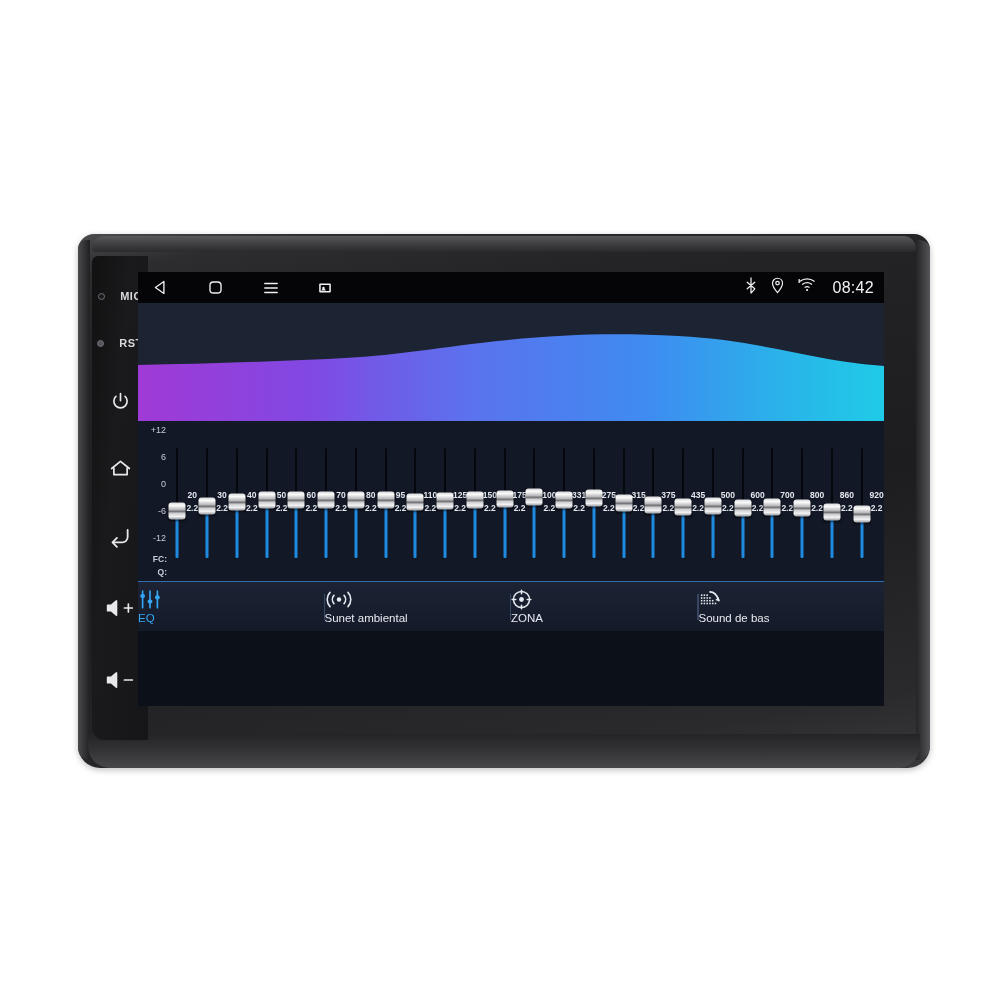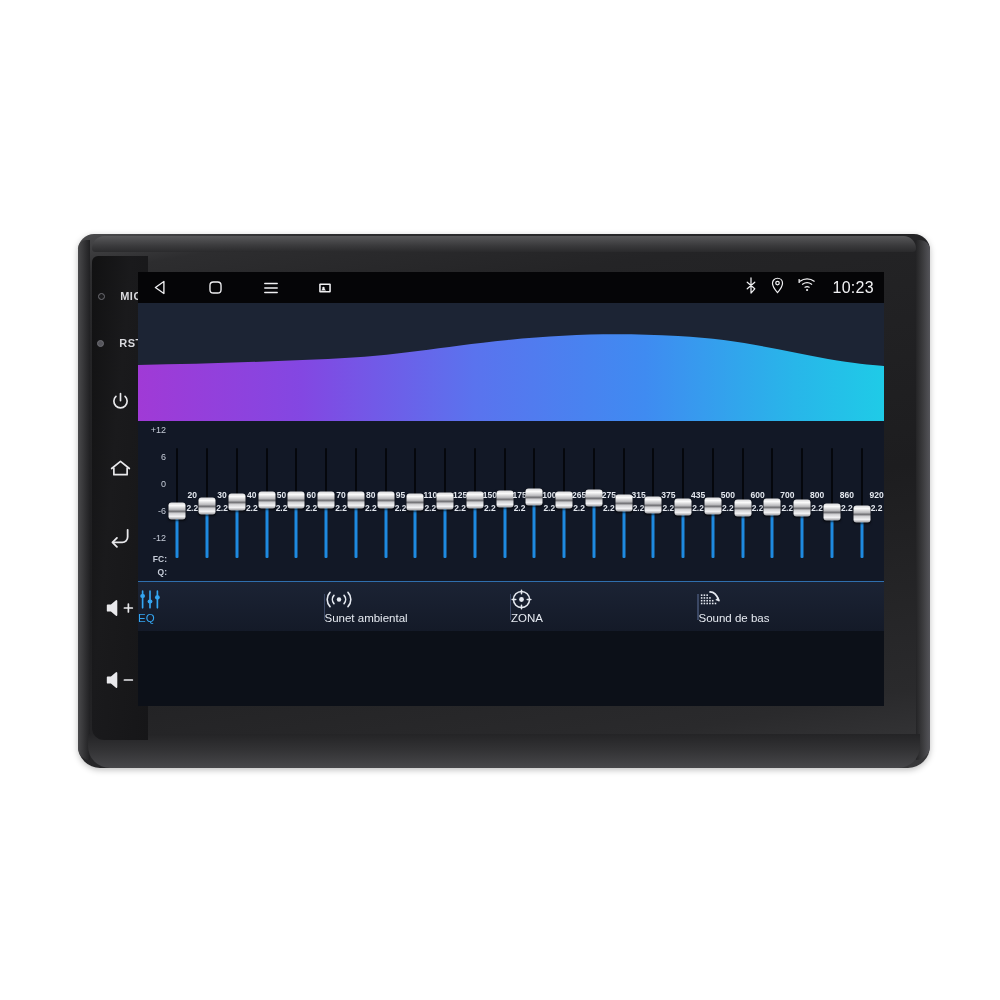--- a/index.html
+++ b/index.html
@@ -414,21 +414,21 @@
           </span>
           <span>
             <svg width="18" height="15" viewBox="0 0 20 16" fill="none" stroke="#f0f0f2" stroke-width="1.4" stroke-linecap="round">
               <path d="M2.2 3.2 A13 13 0 0 1 18 3.2"></path>
               <path d="M5 6.6 A9 9 0 0 1 15.2 6.6"></path>
               <path d="M7.8 9.9 A5 5 0 0 1 12.4 9.9"></path>
               <circle cx="10.1" cy="13" r="1.2" fill="#f0f0f2" stroke="none"></circle>
               <path d="M1.3 1.4 L1.3 4.6" stroke-width="1.5"></path>
             </svg>
           </span>
-          <span class="clock">10:23</span>
+          <span class="clock">08:42</span>
         </div>
       </div>
 
 
       <div class="curve-area">
         <svg viewBox="0 0 746 118" preserveAspectRatio="none">
           <defs>
             <linearGradient id="curveGrad" x1="0" y1="0" x2="1" y2="0">
               <stop offset="0%" stop-color="#a03ad6"></stop>
               <stop offset="22%" stop-color="#8347e2"></stop>
@@ -598,21 +598,21 @@
                 <div class="q">2.2</div>
               </div>
             </div>
             <div class="band">
               <div class="track-wrap">
                 <div class="track"></div>
                 <div class="track-fill" style="top:58.05px;height:56.95px;"></div>
                 <div class="thumb" style="top:56.05px;"></div>
               </div>
               <div class="freq-rows">
-                <div>265</div>
+                <div>331</div>
                 <div class="q">2.2</div>
               </div>
             </div>
             <div class="band">
               <div class="track-wrap">
                 <div class="track"></div>
                 <div class="track-fill" style="top:56.699999999999996px;height:58.300000000000004px;"></div>
                 <div class="thumb" style="top:54.699999999999996px;"></div>
               </div>
               <div class="freq-rows">

